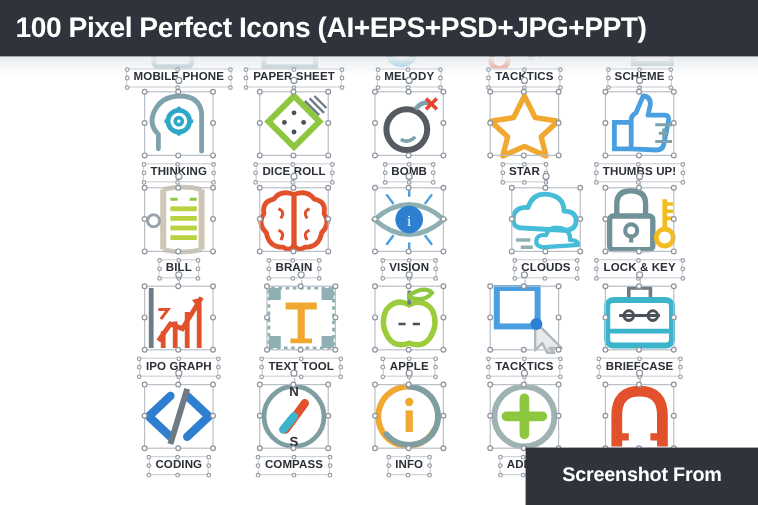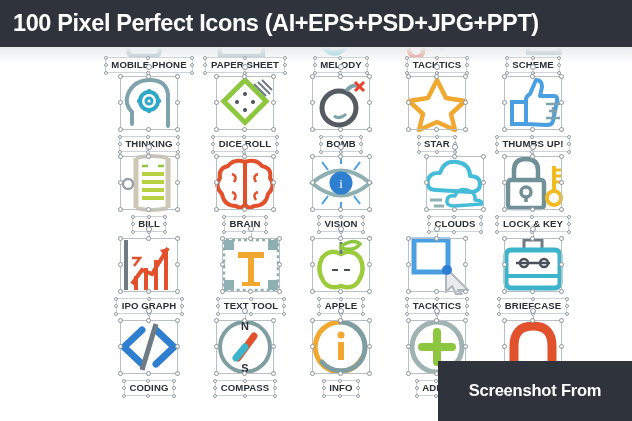--- a/index.html
+++ b/index.html
@@ -147,21 +147,21 @@
   .label em.d { left: -2.5px; top: 50%; margin-top: -2.5px; }
   .label em.e { right: -2.5px; top: 50%; margin-top: -2.5px; }
   .label em.f { left: -2.5px; bottom: -2.5px; }
   .label em.g { left: 50%; margin-left: -2.5px; bottom: -2.5px; }
   .label em.h { right: -2.5px; bottom: -2.5px; }
 
   
   #badge {
     position: absolute;
     right: 0; bottom: 0;
-    width: 194px; height: 60px;
+    width: 194px; height: 48px;
     background: #2e333c;
     color: #ffffff;
     z-index: 60;
     display: flex;
     flex-direction: column;
     align-items: center;
     justify-content: center;
     line-height: 1.05;
   }
   #badge-line1 {

